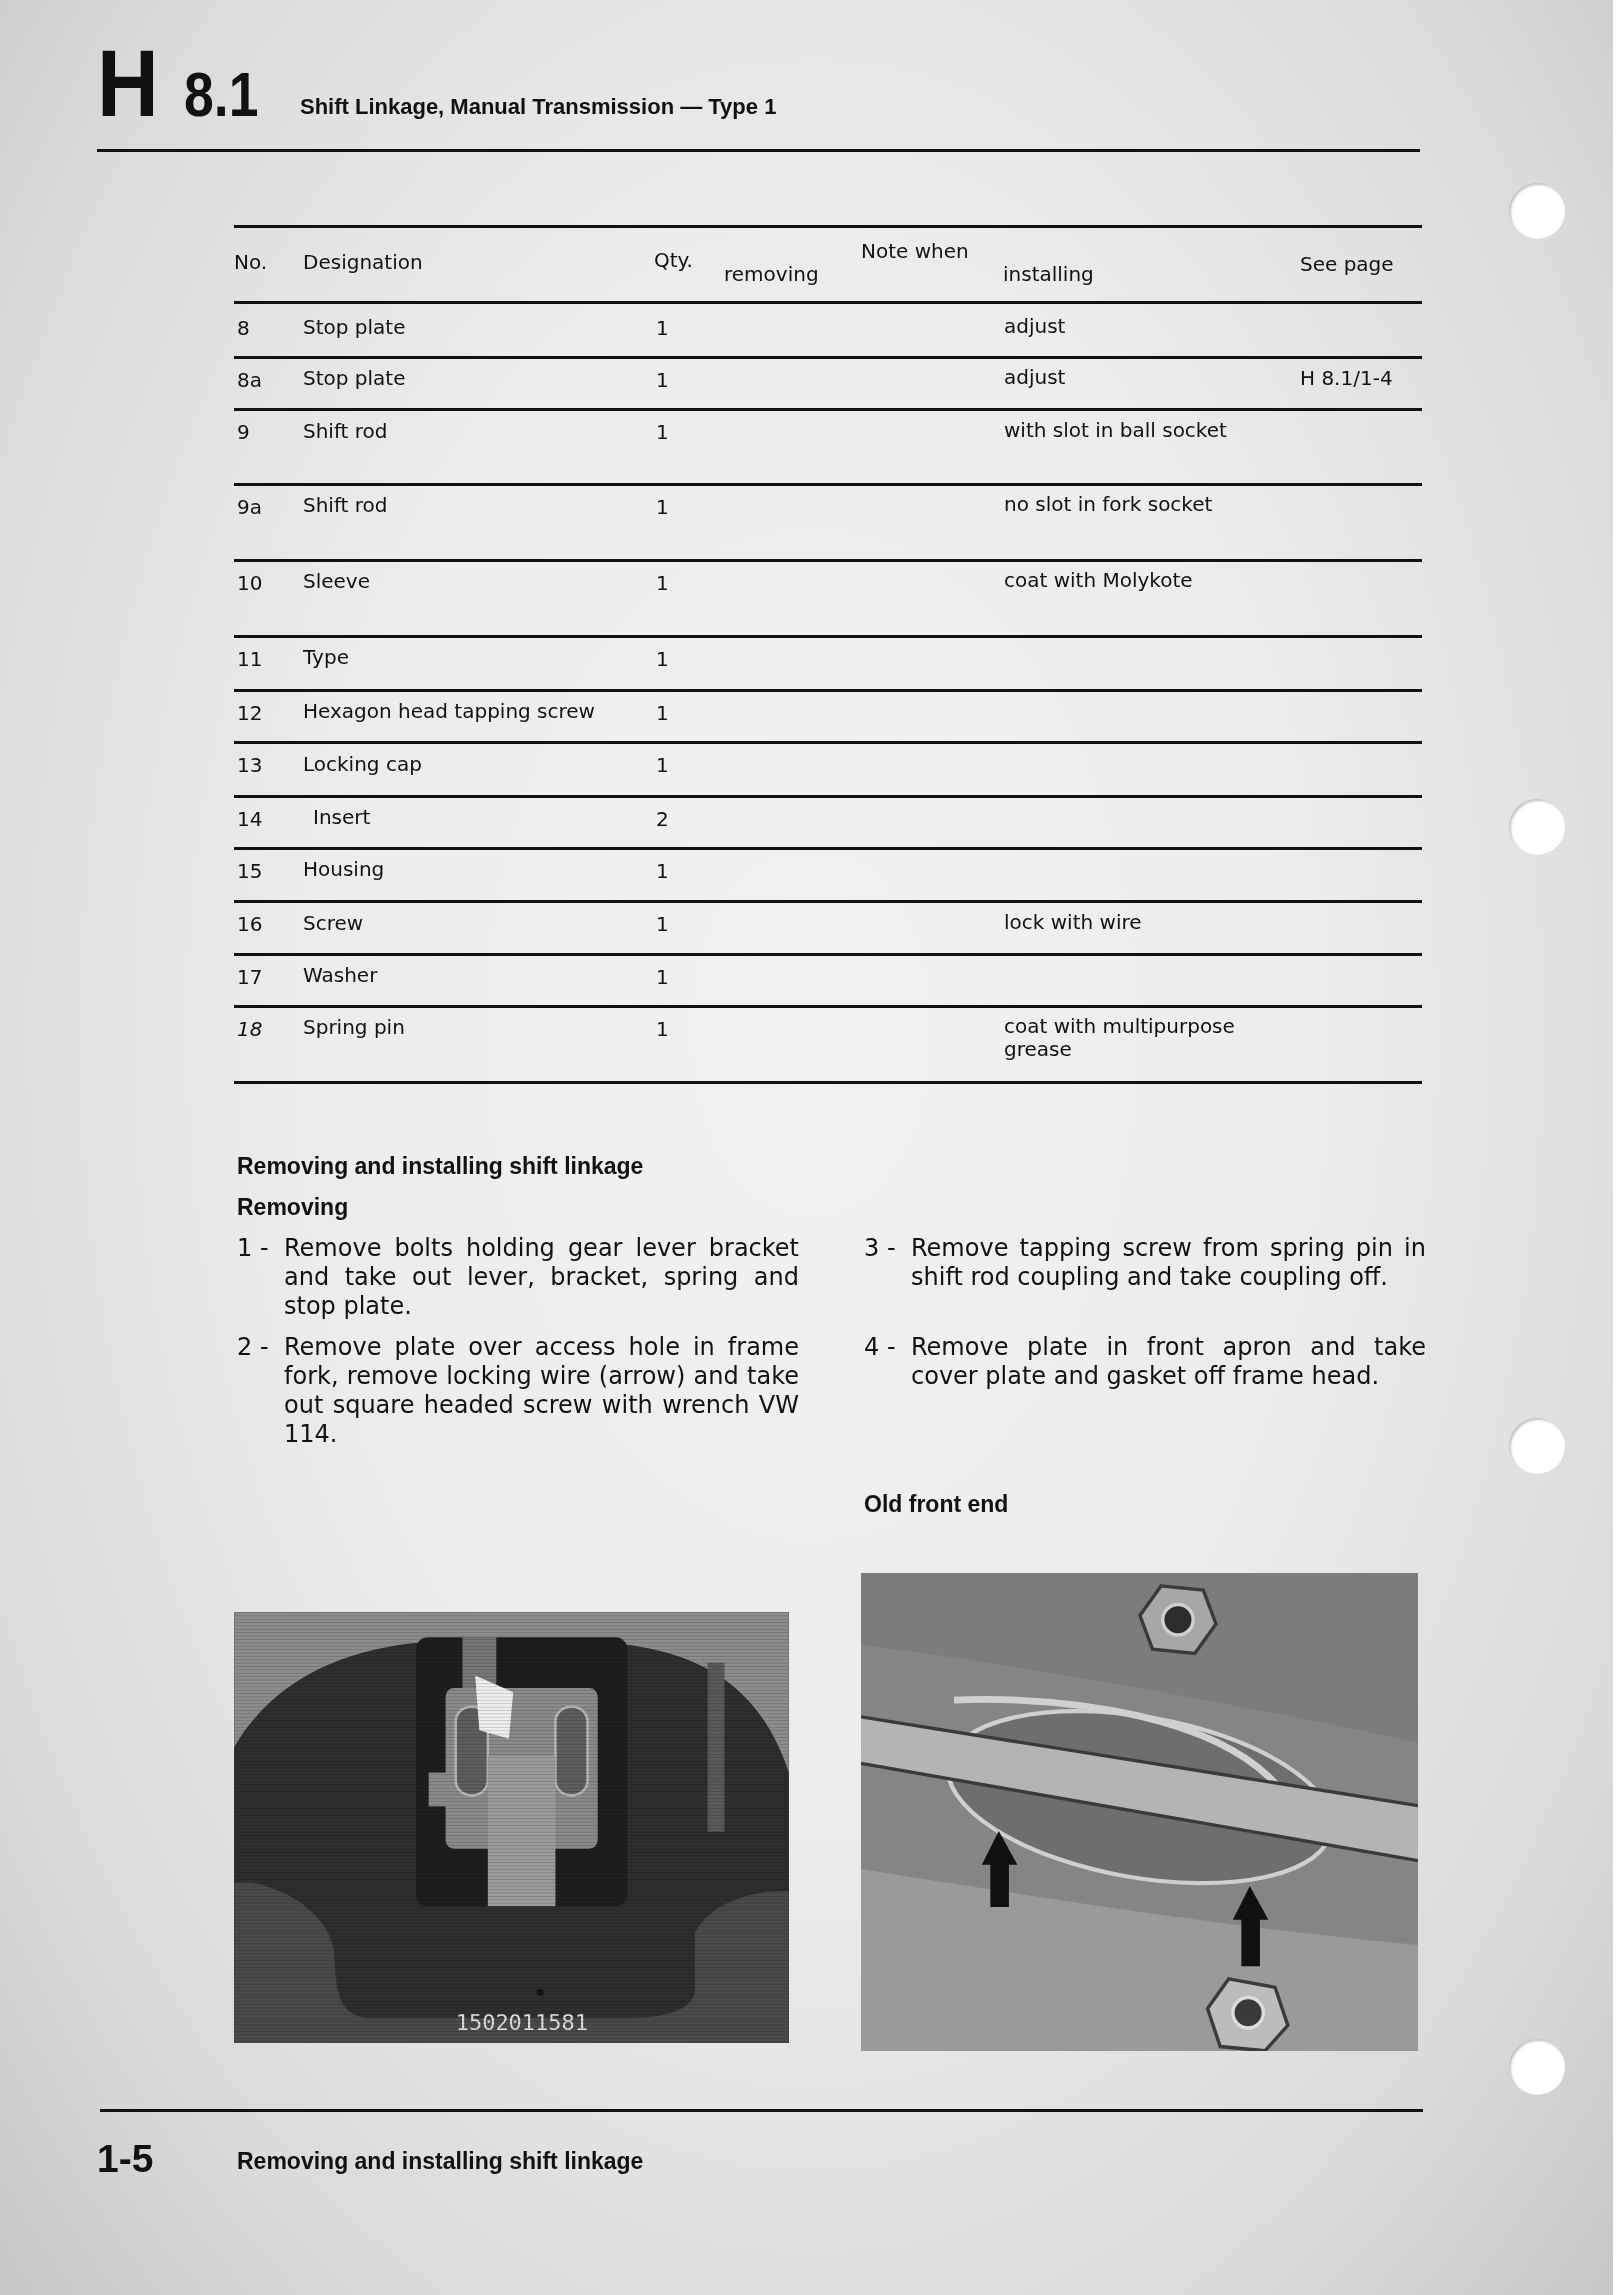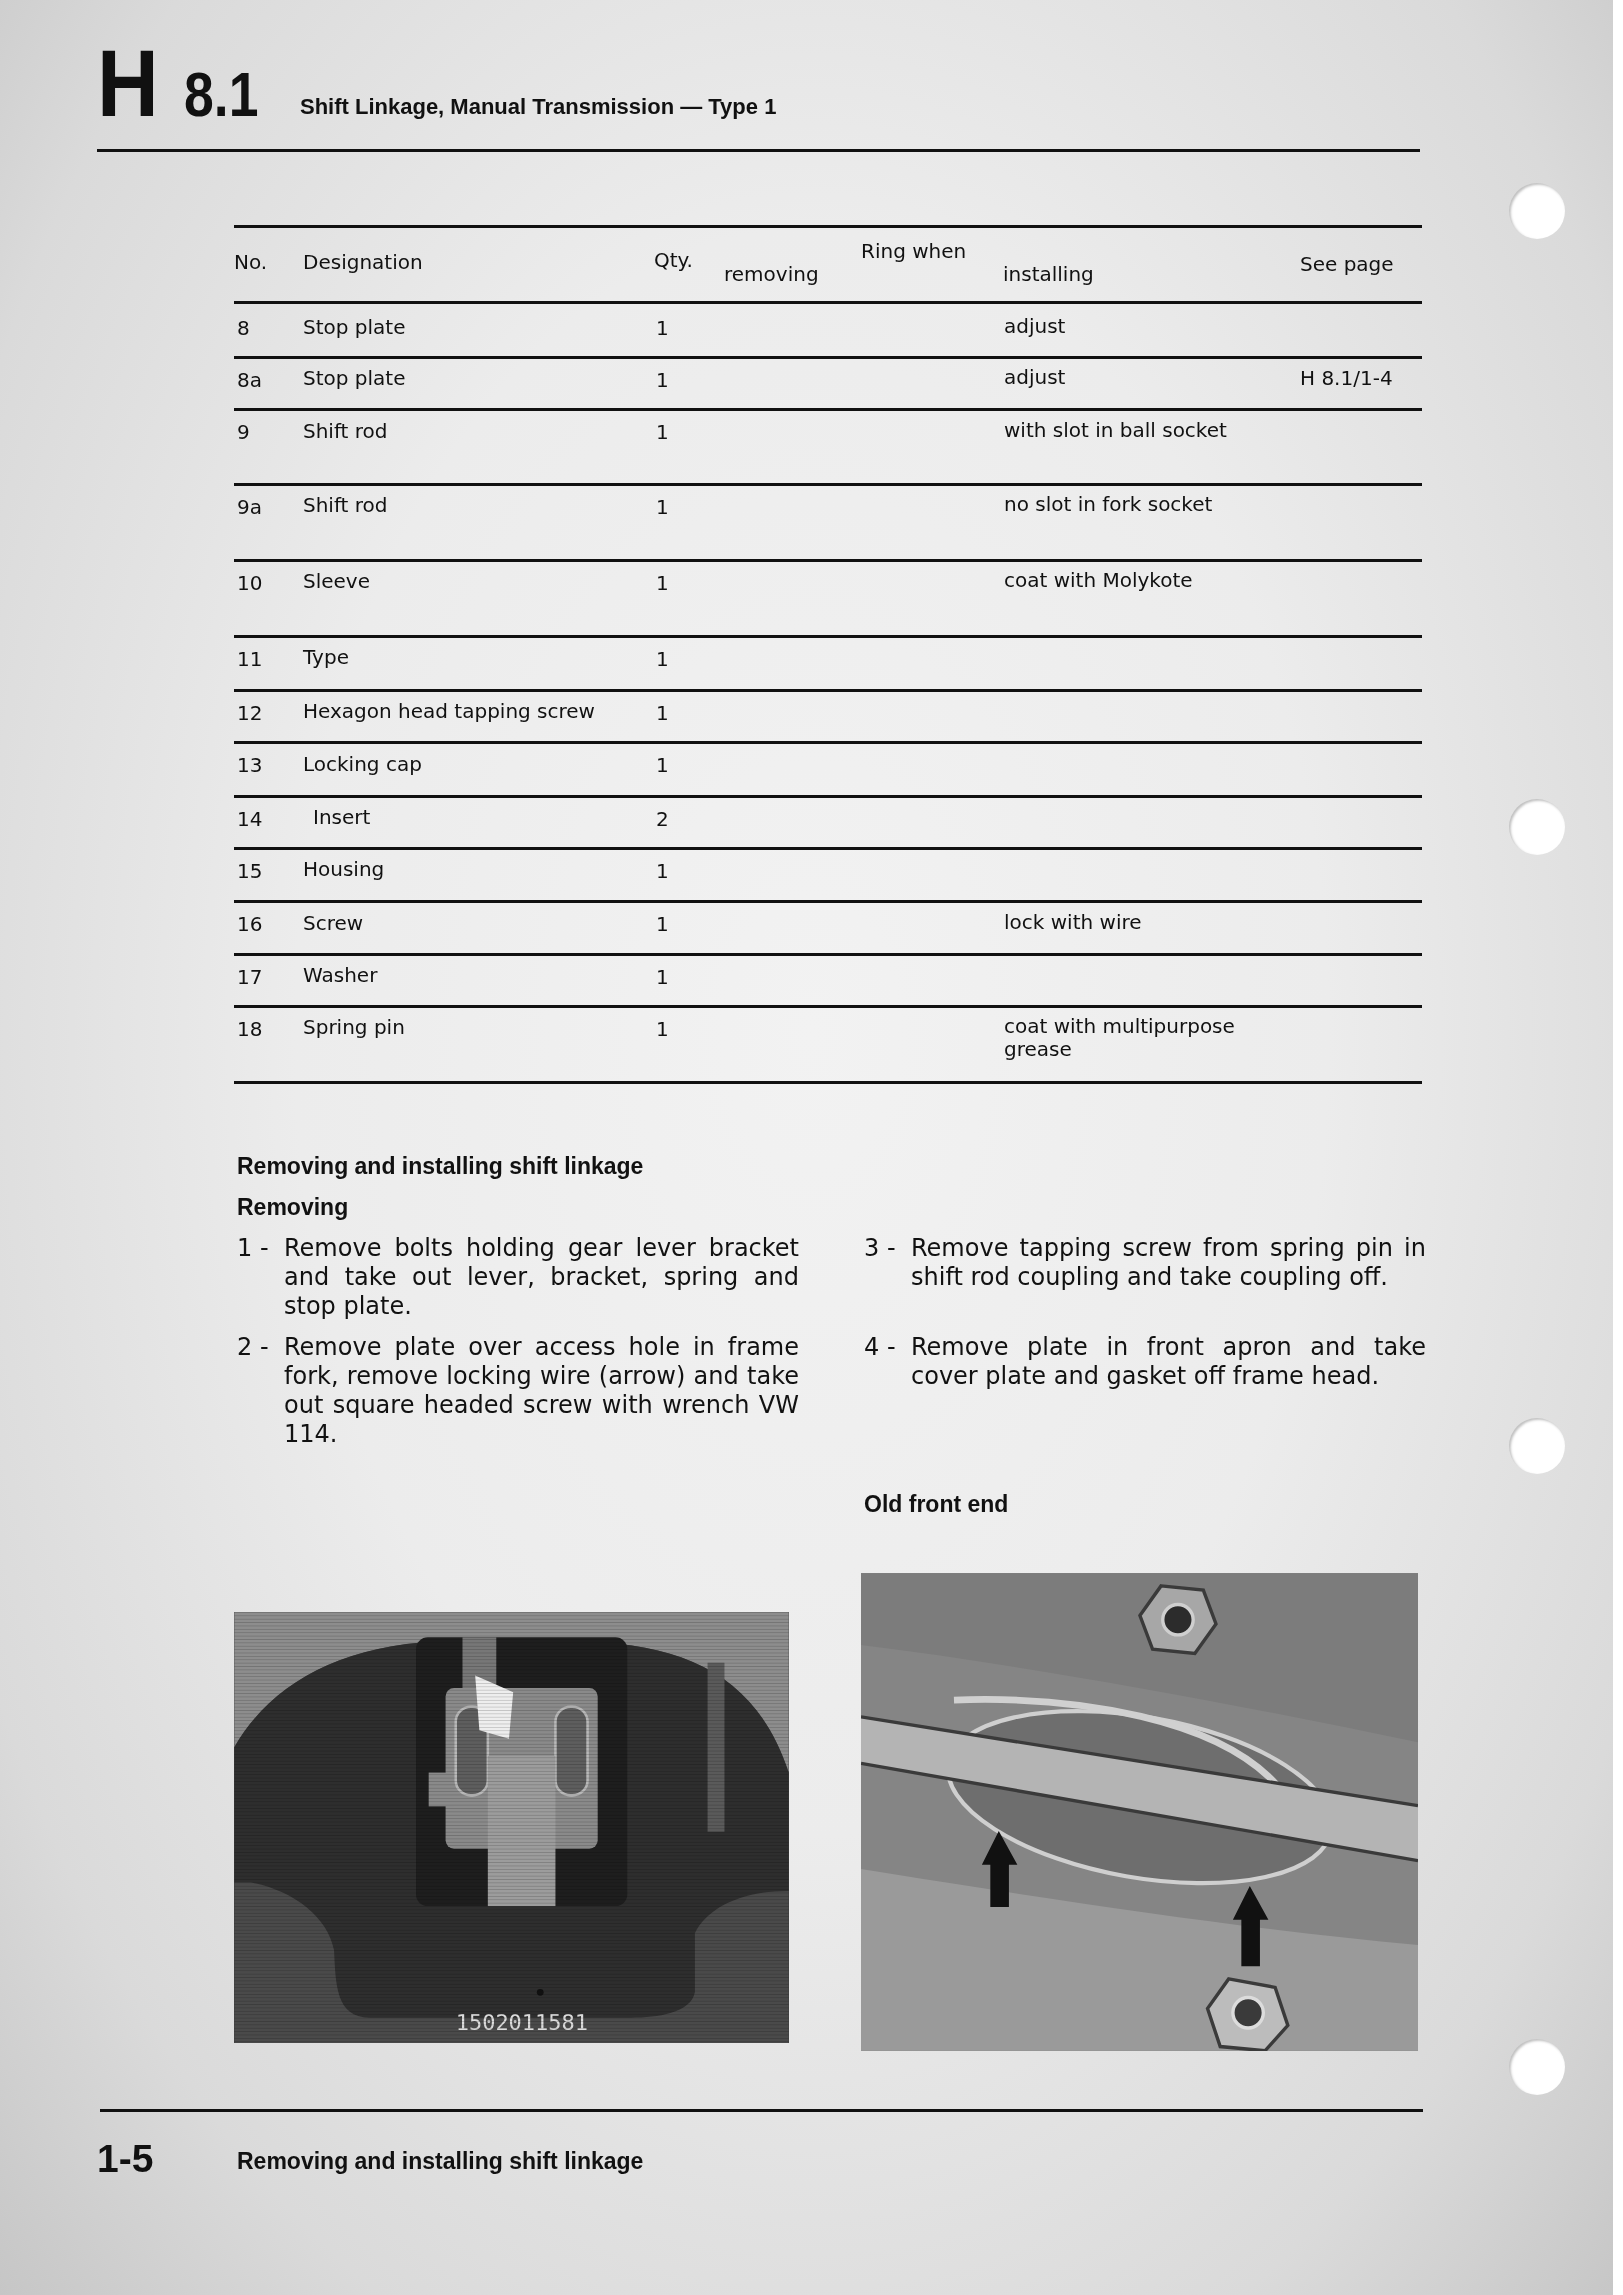--- a/index.html
+++ b/index.html
@@ -54,21 +54,21 @@
   <div class="hdr-h">H</div>
   <div class="hdr-num">8.1</div>
   <div class="hdr-title">Shift Linkage, Manual Transmission — Type 1</div>
   <div class="rule" style="left:97px; top:149px; width:1323px; height:3.4px;"></div>
 
   <div>
     <div class="rule" style="left:234px; top:225px; width:1188px; height:3.4px;"></div>
     <div class="th" style="left:234px; top:250px;">No.</div>
     <div class="th" style="left:303px; top:250px;">Designation</div>
     <div class="th" style="left:654px; top:248px;">Qty.</div>
-    <div class="th" style="left:861px; top:239px;">Ring when</div>
+    <div class="th" style="left:861px; top:239px;">Note when</div>
     <div class="th" style="left:724px; top:262px;">removing</div>
     <div class="th" style="left:1003px; top:262px;">installing</div>
     <div class="th" style="left:1300px; top:252px;">See page</div>
     <div class="rule" style="left:234px; top:301px; width:1188px; height:3.4px;"></div>
 
     <div id="rows">
         <div>
           <div class="td" style="left: 237px; top: 316px;">8</div>
           <div class="td" style="left: 303px; top: 315px;">Stop plate</div>
           <div class="td" style="left: 656px; top: 316px;">1</div>
@@ -170,21 +170,21 @@
         <div>
           <div class="td" style="left: 237px; top: 965px;">17</div>
           <div class="td" style="left: 303px; top: 963px;">Washer</div>
           <div class="td" style="left: 656px; top: 965px;">1</div>
           <div class="td" style="left: 724px; top: 963px;"></div>
           <div class="td wrap" style="left: 1004px; top: 963px; font-size: 20px;"></div>
           <div class="td" style="left: 1300px; top: 963px;"></div>
           <div class="rule" style="left: 234px; width: 1188px; top: 1005px; height: 2.5px;"></div>
         </div>
         <div>
-          <div class="td" style="left: 237px; top: 1017px;">18</div>
+          <div class="td" style="left: 237px; top: 1017px; font-style: italic;">18</div>
           <div class="td" style="left: 303px; top: 1015px;">Spring pin</div>
           <div class="td" style="left: 656px; top: 1017px;">1</div>
           <div class="td" style="left: 724px; top: 1015px;"></div>
           <div class="td wrap" style="left: 1004px; top: 1015px; font-size: 20px;">coat with multipurpose grease</div>
           <div class="td" style="left: 1300px; top: 1015px;"></div>
           <div class="rule" style="left: 234px; width: 1188px; top: 1081px; height: 2.5px;"></div>
         </div>
       </div>
   </div>
 

